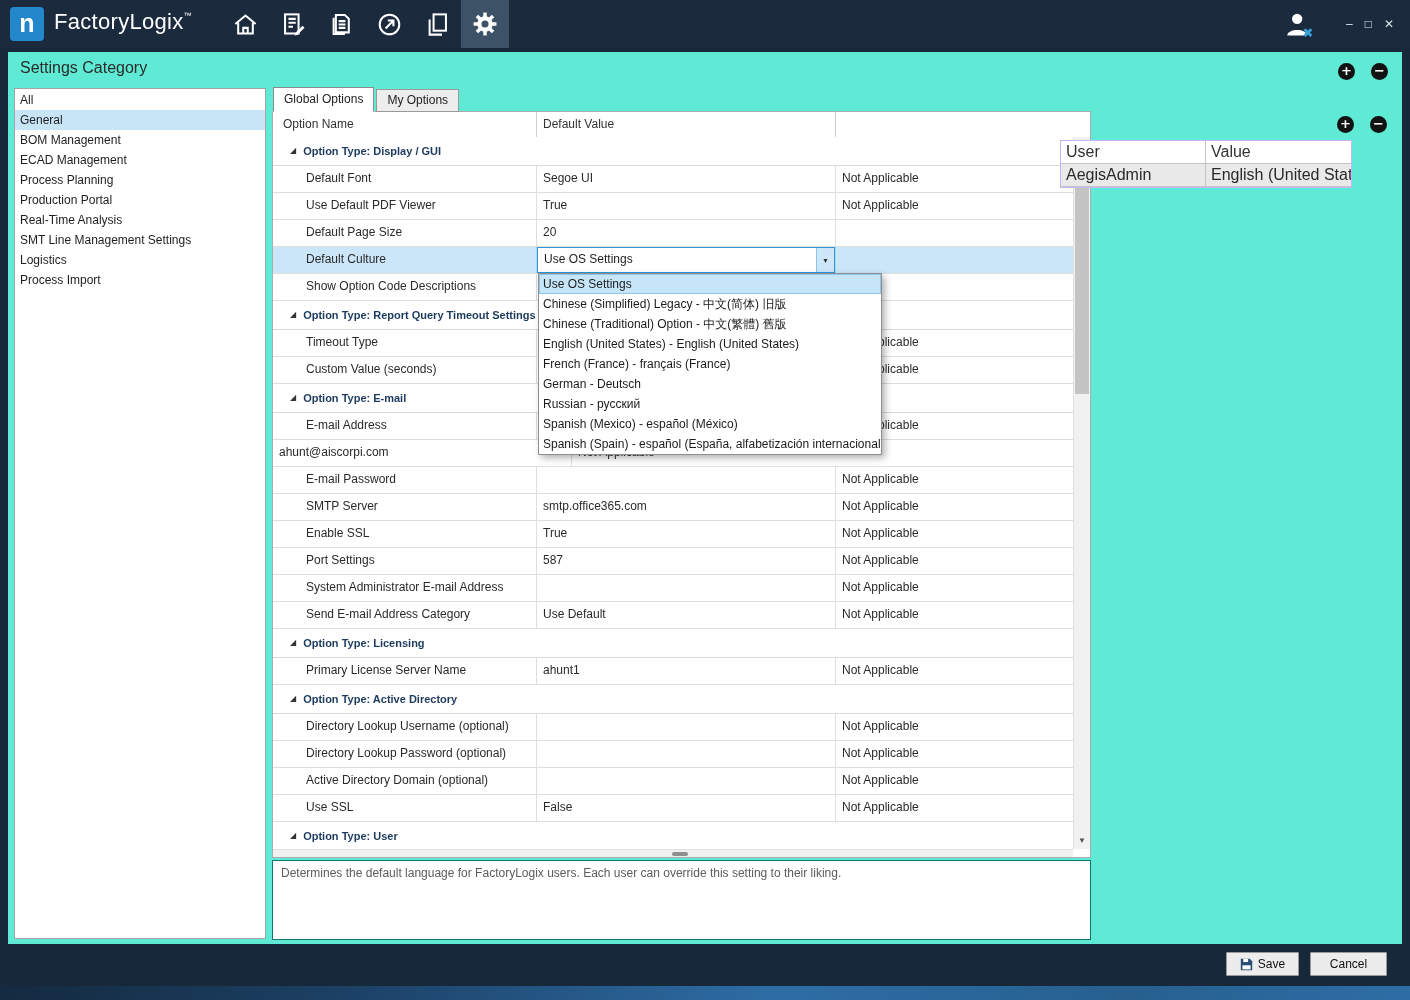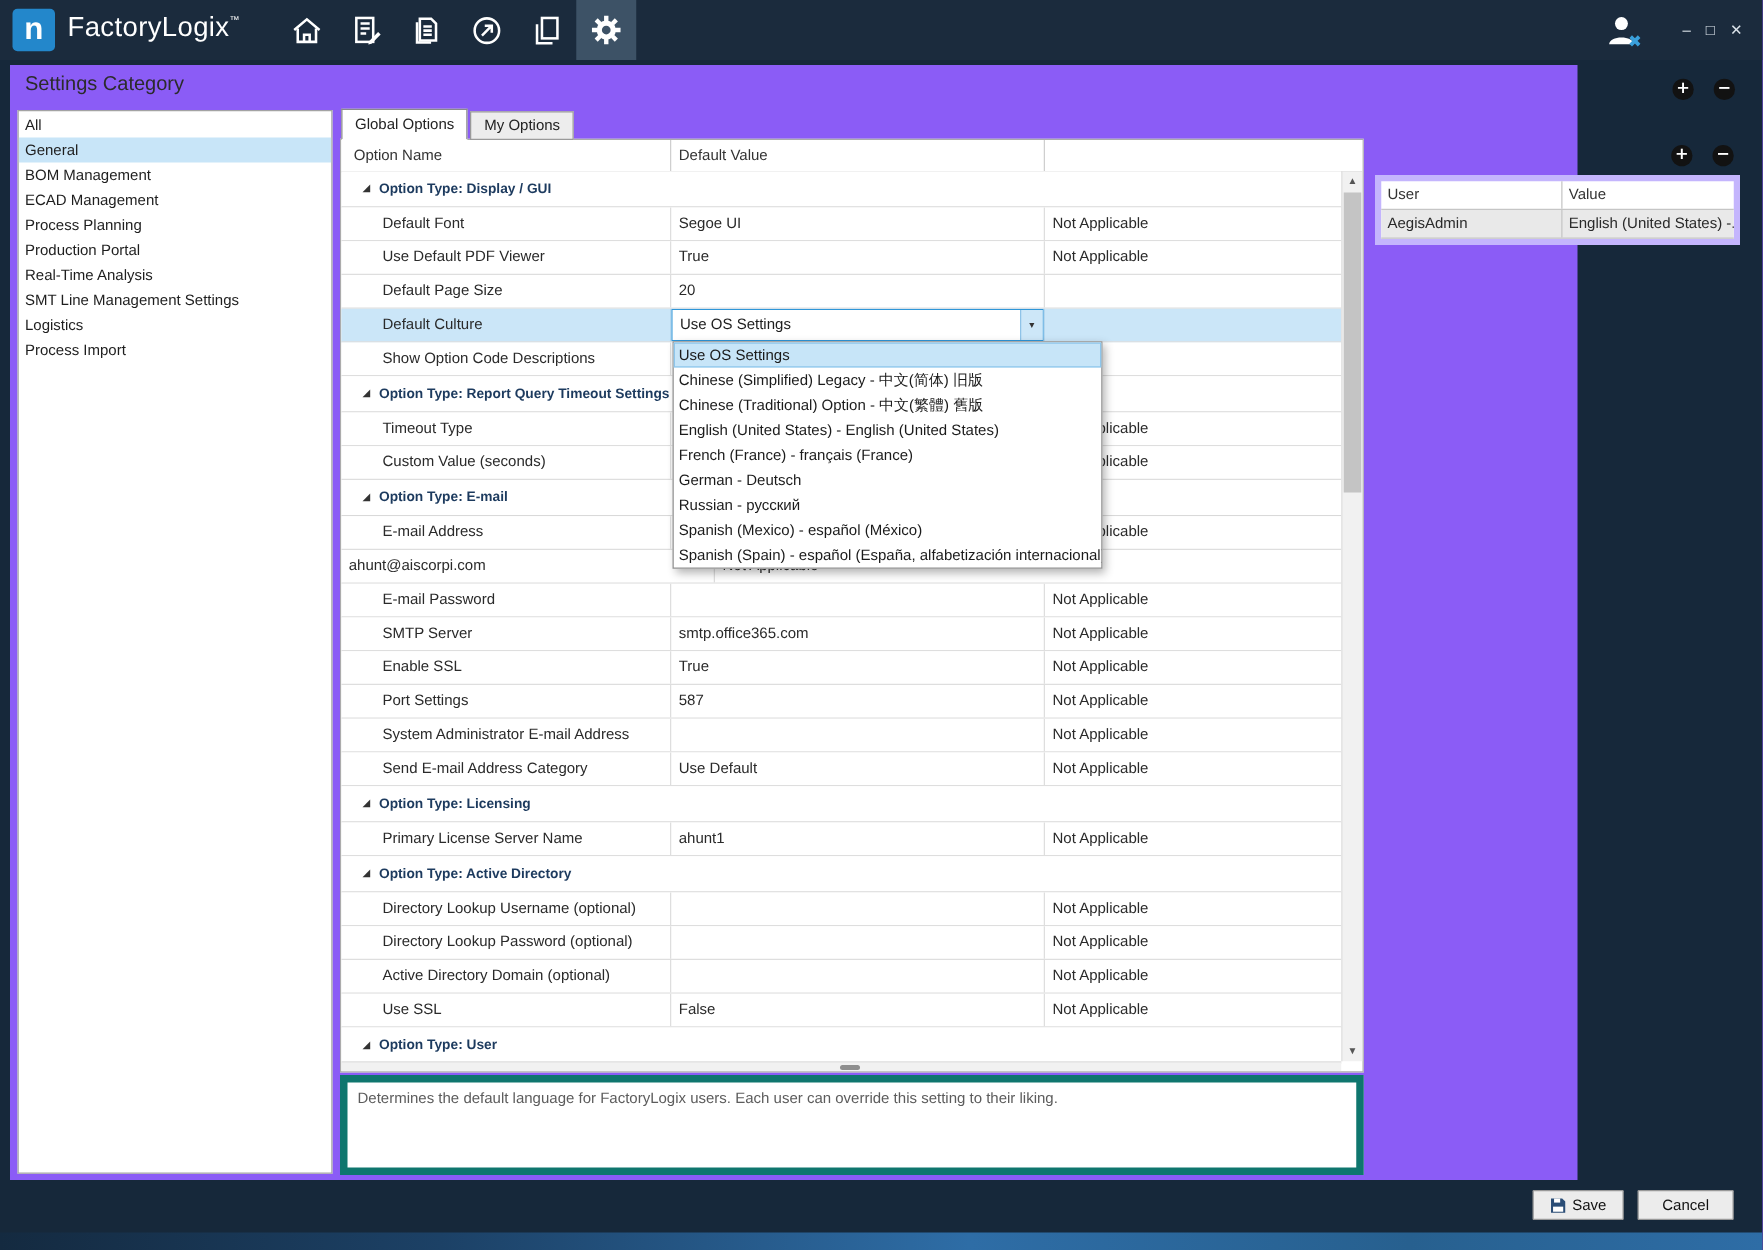--- a/index.html
+++ b/index.html
@@ -19,21 +19,21 @@
   .nav-item{width:48px;height:48px;display:flex;align-items:center;justify-content:center;}
   .nav-item.active{background:#3d5266;}
   .user-wrap{position:absolute;right:95px;top:9px;width:32px;height:32px;}
   .win-controls{position:absolute;right:16px;top:0;height:48px;display:flex;align-items:center;gap:12px;
     color:#dbe3ea;font-size:12px;}
   .win-controls span{cursor:default;}
   
   .bottom-strip{position:absolute;left:0;top:986px;width:1410px;height:14px;
     background:linear-gradient(90deg,#142a40 0%,#1c4166 25%,#2e6da6 55%,#27608f 80%,#2e6da6 100%);}
   
-  .content{position:absolute;left:8px;top:52px;width:1254px;height:892px;background:#8b5cf6;}
+  .content{position:absolute;left:8px;top:52px;width:1394px;height:892px;background:#5eead4;}
   .page-title{position:absolute;left:12px;top:7px;font-size:16px;color:#2b2b2b;}
   .circ{width:17px;height:17px;border-radius:50%;background:#121212;color:#fff;font-size:13px;line-height:16px;
     text-align:center;font-weight:700;position:absolute;font-family:"DejaVu Sans",sans-serif;}
   
   .sidebar-list{position:absolute;left:6px;top:36px;width:252px;height:851px;border:1px solid #a3a3a3;
     box-sizing:border-box;overflow:hidden;background:#fff;padding-top:1px;}
   .sb-item{height:20px;line-height:20px;padding-left:5px;font-size:12px;color:#1e1e1e;white-space:nowrap;}
   .sb-item.selected{background:#c8e5f8;}
   
   .tabs{position:absolute;left:265px;top:36px;height:24px;display:flex;align-items:flex-end;z-index:5;}
@@ -72,25 +72,25 @@
   .vs-down{position:absolute;bottom:0;width:100%;}
   .vs-thumb{position:absolute;top:17px;left:1px;right:1px;height:240px;background:#c4c4c4;}
   .hscroll{position:absolute;left:0;right:17px;bottom:0;height:8px;background:#f1f1f1;border-top:1px solid #e0e0e0;box-sizing:border-box;}
   .hs-thumb{position:absolute;left:399px;width:16px;top:2px;height:4px;background:#8f8f8f;border-radius:2px;}
   
   .dropdown{position:absolute;left:538px;top:273px;width:342px;background:#fff;border:1px solid #8e8e8e;
     box-shadow:3px 3px 7px rgba(0,0,0,.3);z-index:60;}
   .dd-item{height:20px;line-height:20px;font-size:12px;padding-left:4px;color:#1b1b1b;white-space:nowrap;overflow:hidden;}
   .dd-item.hl{background:#c7e5f8;outline:1px solid #8ec6ec;outline-offset:-1px;}
   
-  .desc{position:absolute;left:264px;top:808px;width:819px;height:80px;border:6px solid #0f766e;box-sizing:border-box;
+  .desc{position:absolute;left:264px;top:808px;width:819px;height:80px;border:1px solid #0f766e;box-sizing:border-box;
     padding:5px 8px;font-size:12px;color:#5c5c5c;background:#fff;}
   
-  .ovr-grid{position:absolute;left:1092px;top:88px;width:292px;border:5px solid #c4b5fd;box-sizing:border-box;
-    font-size:12px;background:#fff;}
+  .ovr-grid{position:absolute;left:1052px;top:88px;width:292px;border:1px solid #c4b5fd;box-sizing:border-box;
+    font-size:16px;background:#fff;}
   .ovr-header{display:flex;height:22px;border-bottom:1px solid #c5c5c5;}
   .oh{line-height:21px;padding-left:5px;color:#333;box-sizing:border-box;white-space:nowrap;overflow:hidden;}
   .oh.u{width:145px;border-right:1px solid #c5c5c5;}
   .oh.v{flex:1;}
   .ov-row{display:flex;height:22px;border-bottom:1px solid #c5c5c5;background:#e9e9e9;}
   .ov-cell{line-height:21px;padding-left:5px;overflow:hidden;white-space:nowrap;color:#2a2a2a;box-sizing:border-box;}
   .ov-cell.user{width:145px;border-right:1px solid #c5c5c5;}
   .ov-cell.value{flex:1;}
   
   .btn{position:absolute;top:952px;height:24px;background:#ececec;border:1px solid #999;font-size:12px;color:#111;

